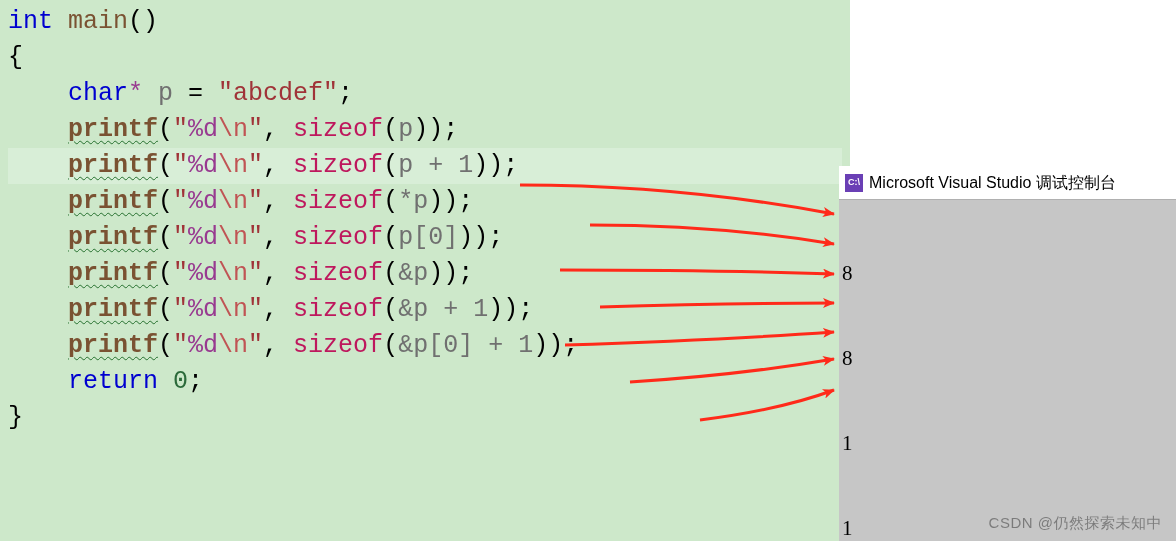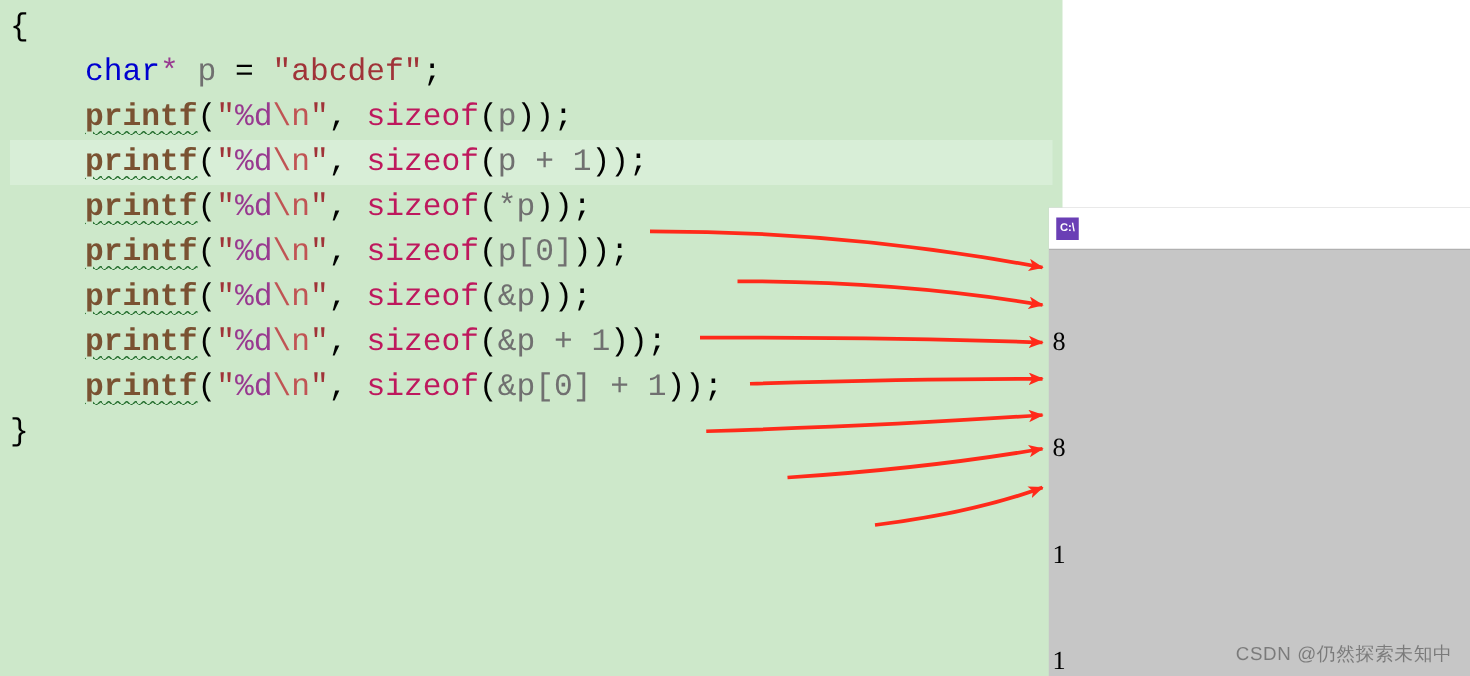--- a/index.html
+++ b/index.html
@@ -87,43 +87,46 @@
       color: rgba(0,0,0,0.38);
       font-family: 'Microsoft YaHei', sans-serif;
       font-size: 15px;
       letter-spacing: 0.5px;
     }
   </style>
 </head>
 <body>
 
 <div class="code-pane">
+  <div class="code-line"><span class="kw">int</span> <span class="fn">main</span><span class="paren">()</span></div>
   <div class="code-line"><span>{</span></div>
   <div class="code-line"><span class="indent">    </span><span class="kw">char</span><span class="op">*</span> <span class="var">p</span><span> = </span><span class="str">"abcdef"</span><span class="semi">;</span></div>
 
   <div class="code-line"><span class="indent">    </span><span class="fn wavy">printf</span><span class="paren">(</span><span class="str">"</span><span class="op">%d</span><span class="esc">\n</span><span class="str">"</span><span>, </span><span class="szof">sizeof</span><span class="paren">(</span><span class="var">p</span><span class="paren">)</span><span class="paren">)</span><span class="semi">;</span></div>
 
   <div class="code-line highlight-line"><span class="indent">    </span><span class="fn wavy">printf</span><span class="paren">(</span><span class="str">"</span><span class="op">%d</span><span class="esc">\n</span><span class="str">"</span><span>, </span><span class="szof">sizeof</span><span class="paren">(</span><span class="var">p + 1</span><span class="paren">)</span><span class="paren">)</span><span class="semi">;</span></div>
 
   <div class="code-line"><span class="indent">    </span><span class="fn wavy">printf</span><span class="paren">(</span><span class="str">"</span><span class="op">%d</span><span class="esc">\n</span><span class="str">"</span><span>, </span><span class="szof">sizeof</span><span class="paren">(</span><span class="var">*p</span><span class="paren">)</span><span class="paren">)</span><span class="semi">;</span></div>
 
   <div class="code-line"><span class="indent">    </span><span class="fn wavy">printf</span><span class="paren">(</span><span class="str">"</span><span class="op">%d</span><span class="esc">\n</span><span class="str">"</span><span>, </span><span class="szof">sizeof</span><span class="paren">(</span><span class="var">p[0]</span><span class="paren">)</span><span class="paren">)</span><span class="semi">;</span></div>
 
   <div class="code-line"><span class="indent">    </span><span class="fn wavy">printf</span><span class="paren">(</span><span class="str">"</span><span class="op">%d</span><span class="esc">\n</span><span class="str">"</span><span>, </span><span class="szof">sizeof</span><span class="paren">(</span><span class="var">&amp;p</span><span class="paren">)</span><span class="paren">)</span><span class="semi">;</span></div>
 
   <div class="code-line"><span class="indent">    </span><span class="fn wavy">printf</span><span class="paren">(</span><span class="str">"</span><span class="op">%d</span><span class="esc">\n</span><span class="str">"</span><span>, </span><span class="szof">sizeof</span><span class="paren">(</span><span class="var">&amp;p + 1</span><span class="paren">)</span><span class="paren">)</span><span class="semi">;</span></div>
 
   <div class="code-line"><span class="indent">    </span><span class="fn wavy">printf</span><span class="paren">(</span><span class="str">"</span><span class="op">%d</span><span class="esc">\n</span><span class="str">"</span><span>, </span><span class="szof">sizeof</span><span class="paren">(</span><span class="var">&amp;p[0] + 1</span><span class="paren">)</span><span class="paren">)</span><span class="semi">;</span></div>
 
+  <div class="code-line"><span class="indent">    </span><span class="kw">return</span> <span class="num">0</span><span class="semi">;</span></div>
   <div class="code-line"><span>}</span></div>
 </div>
 
 <div class="console-pane">
   <div class="console-title">
     <span class="title-icon">C:\</span>
+    <span>Microsoft Visual Studio 调试控制台</span>
   </div>
   <div class="console-body">
     <div>8</div>
     <div>8</div>
     <div>1</div>
     <div>1</div>
     
     
     
     

